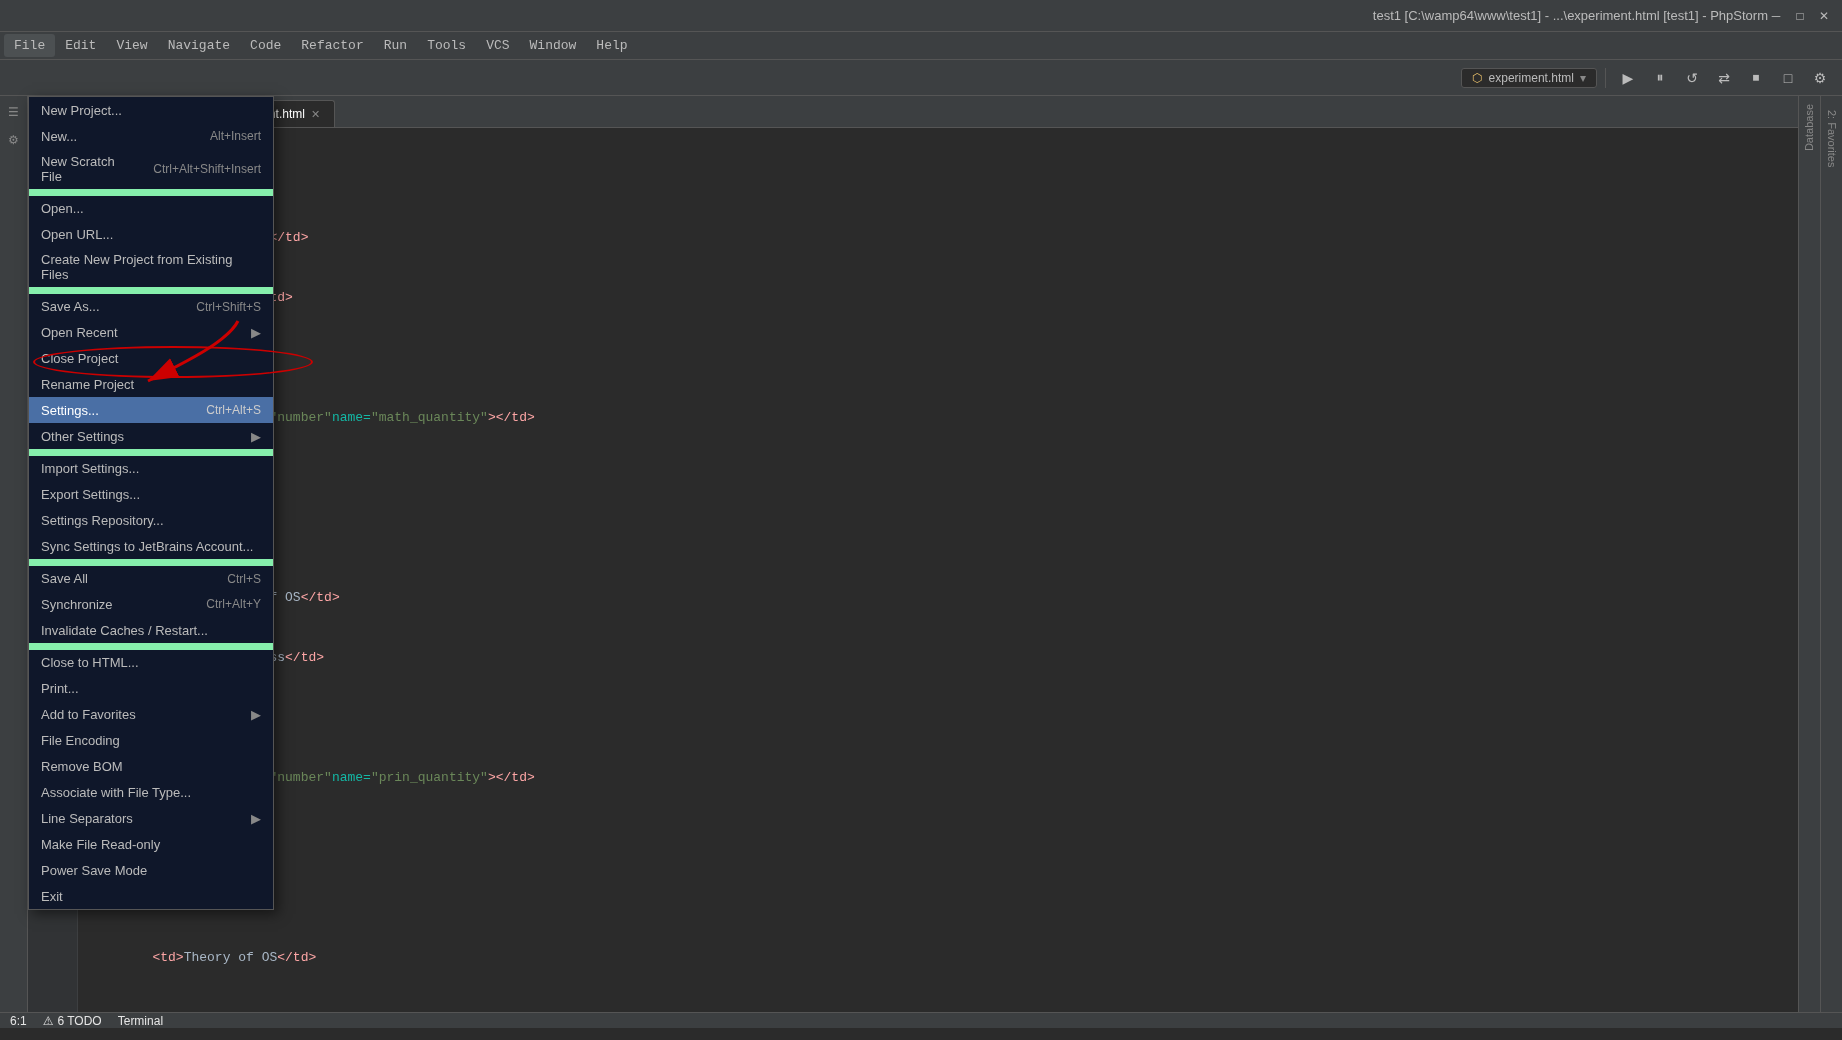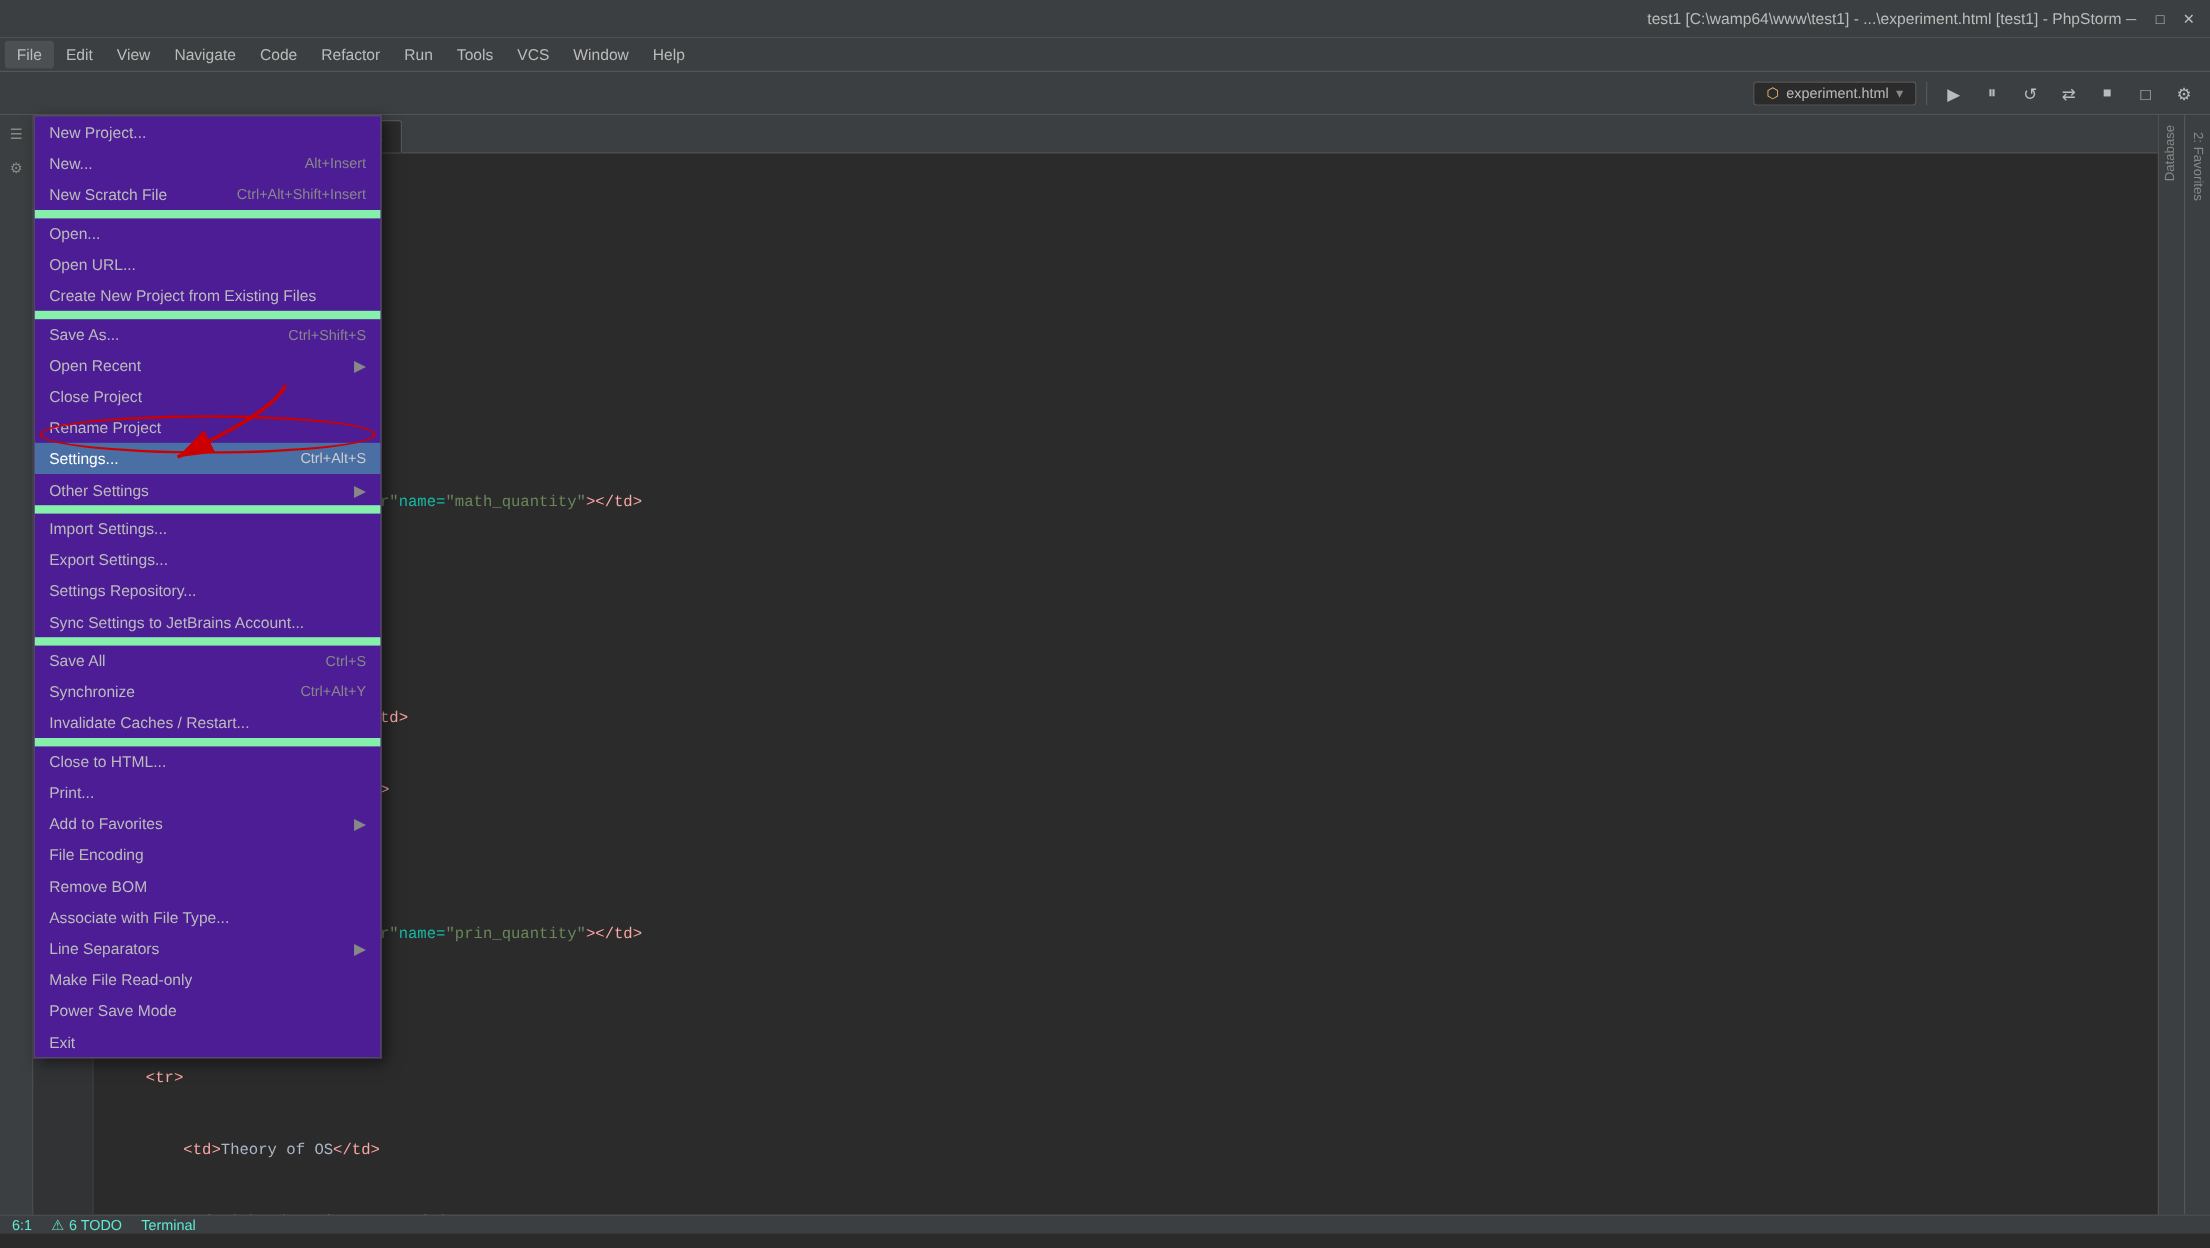--- a/index.html
+++ b/index.html
@@ -38,37 +38,38 @@
     }
 
     
     .menu-bar {
       background: #3c3f41;
       height: 28px;
       display: flex;
       align-items: center;
       padding: 0 4px;
       border-bottom: 1px solid #555;
+      font-family: Liberation Mono, monospace;
     }
     .menu-item {
       padding: 4px 10px;
       cursor: pointer;
       color: #bbb;
       font-size: 13px;
       border-radius: 3px;
     }
     .menu-item.active { background: #4c5052; }
 
     
     .dropdown-overlay {
       position: absolute;
       top: 0;
       left: 0;
-      width: 290px;
-      background: #4c1d95;
+      width: 246px;
+      background: #0f172a;
       border: 1px solid #555;
       box-shadow: 4px 4px 12px rgba(0,0,0,0.5);
       z-index: 100;
     }
     .dropdown-item {
       display: flex;
       align-items: center;
       justify-content: space-between;
       padding: 5px 12px;
       cursor: pointer;
@@ -243,21 +244,21 @@
     
     .status-bar {
       background: #3c3f41;
       height: 16px;
       display: flex;
       align-items: center;
       padding: 0 10px;
       gap: 16px;
       border-top: 1px solid #555;
       font-size: 12px;
-      color: #5eead4;
+      color: #e5e5e5;
     }
     .status-item {
       display: flex;
       align-items: center;
       gap: 4px;
     }
     .v-tab {
       writing-mode: vertical-rl;
       font-size: 11px;
       color: #888;

